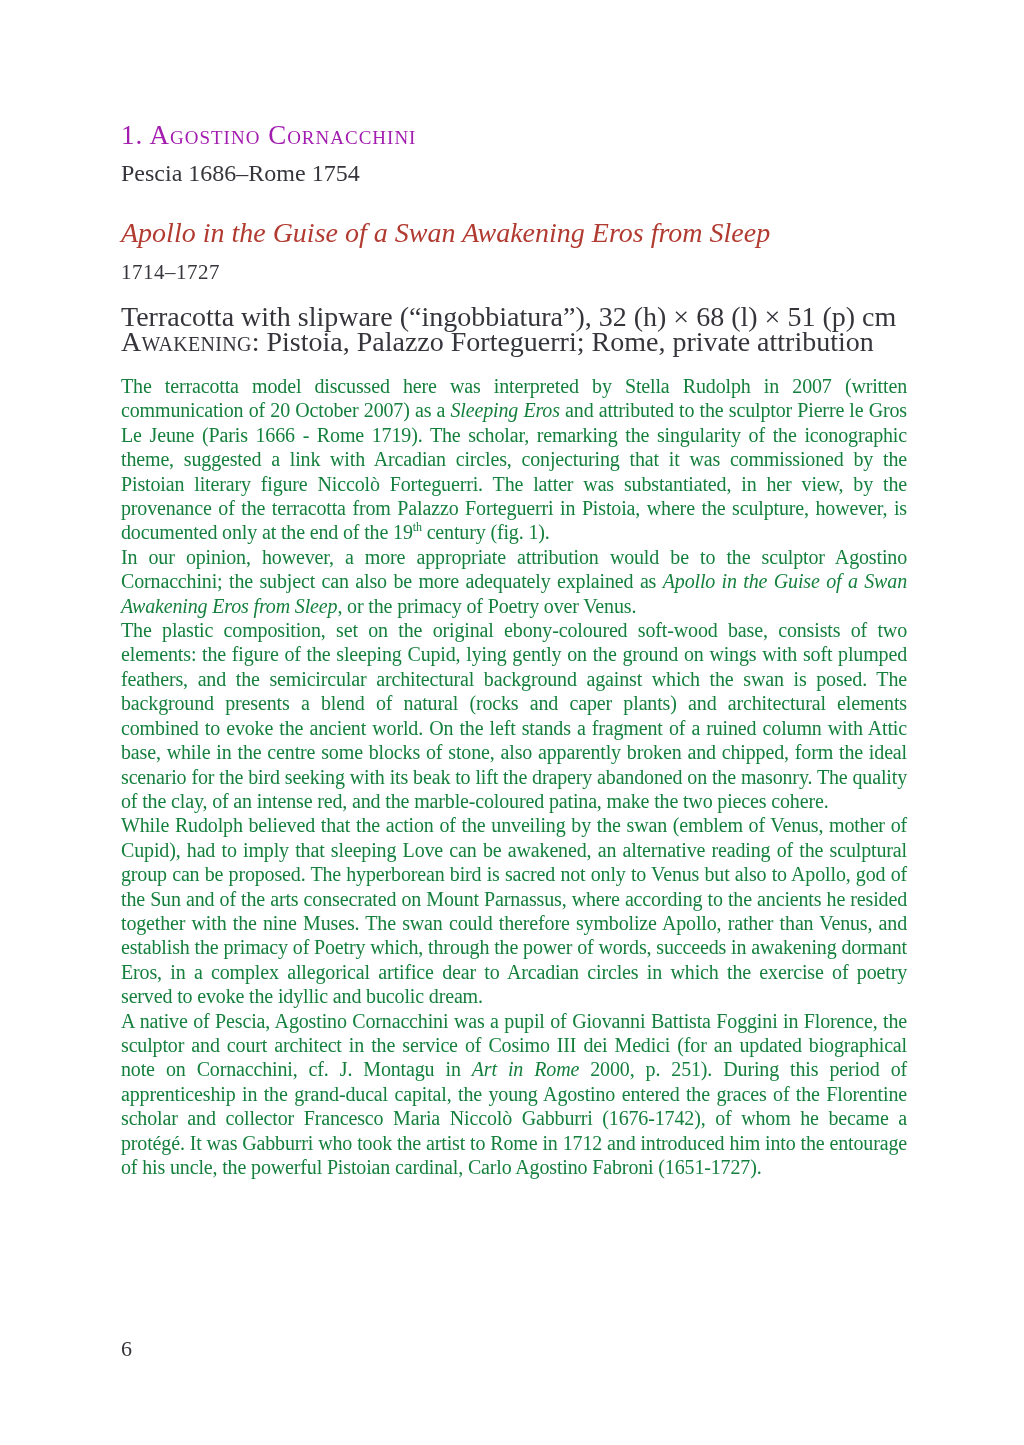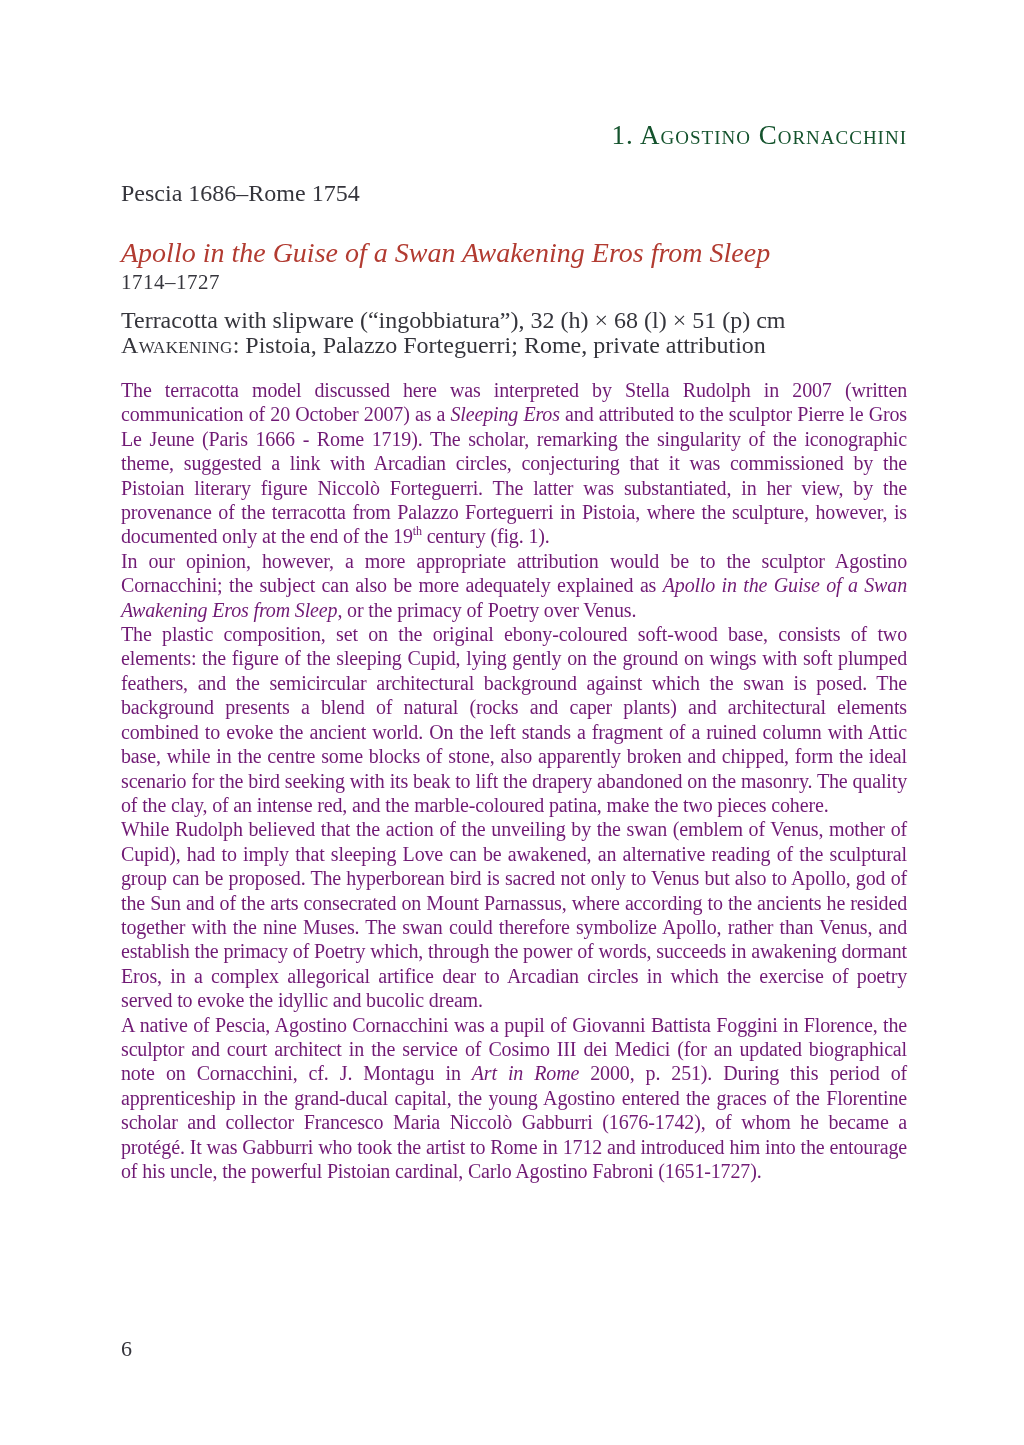--- a/index.html
+++ b/index.html
@@ -21,60 +21,59 @@
     margin-left: 121px;
     width: 786px;
   }
   .cat-heading {
     margin: 0;
     font-size: 27px;
     font-weight: 400;
     font-variant: small-caps;
     letter-spacing: 1px;
     line-height: 32px;
-    color: #14532d;
-    text-align: right;
+    color: #a21caf;
   }
   .artist-dates {
-    margin-top: 28px;
+    margin-top: 8px;
     font-size: 24px;
     line-height: 29px;
     color: #35353c;
   }
   .work-title {
     margin: 28px 0 0 0;
     font-size: 28px;
     font-weight: 400;
     font-style: italic;
     line-height: 34px;
     color: #b23b31;
   }
   .work-dates {
-    margin-top: 0;
+    margin-top: 10px;
     font-size: 21px;
     line-height: 25px;
     letter-spacing: 0.5px;
     color: #35353c;
   }
   .tombstone {
-    margin-top: 13px;
-    font-size: 24px;
+    margin-top: 19px;
+    font-size: 28px;
     line-height: 25px;
     color: #35353c;
   }
   .sc {
     font-variant: small-caps;
     letter-spacing: 0.3px;
   }
   .body-text {
     margin-top: 20px;
     font-size: 20px;
     line-height: 24.4px;
     letter-spacing: -0.15px;
-    color: #701a75;
+    color: #15803d;
   }
   .body-text p {
     margin: 0;
     text-align: justify;
   }
   .body-text em {
     font-style: italic;
   }
   .body-text sup {
     font-size: 12px;

